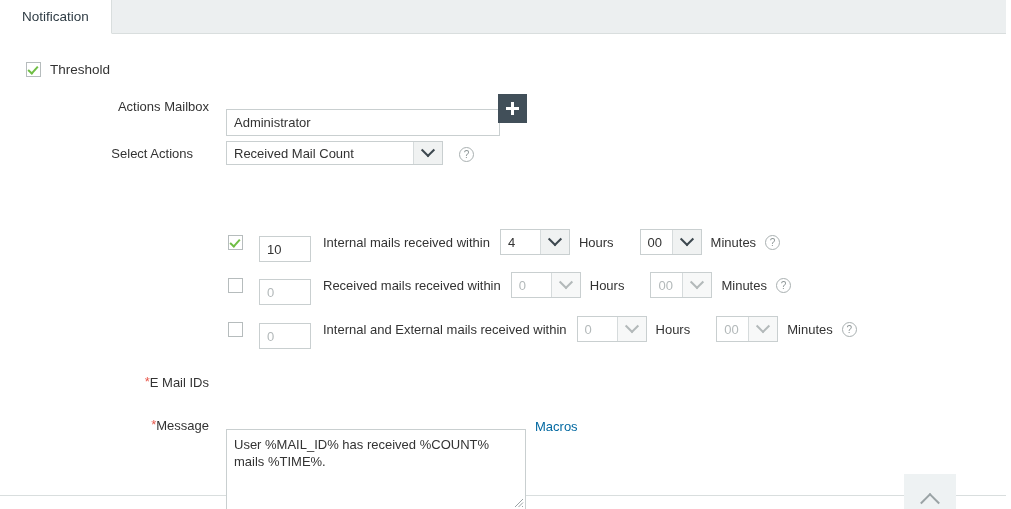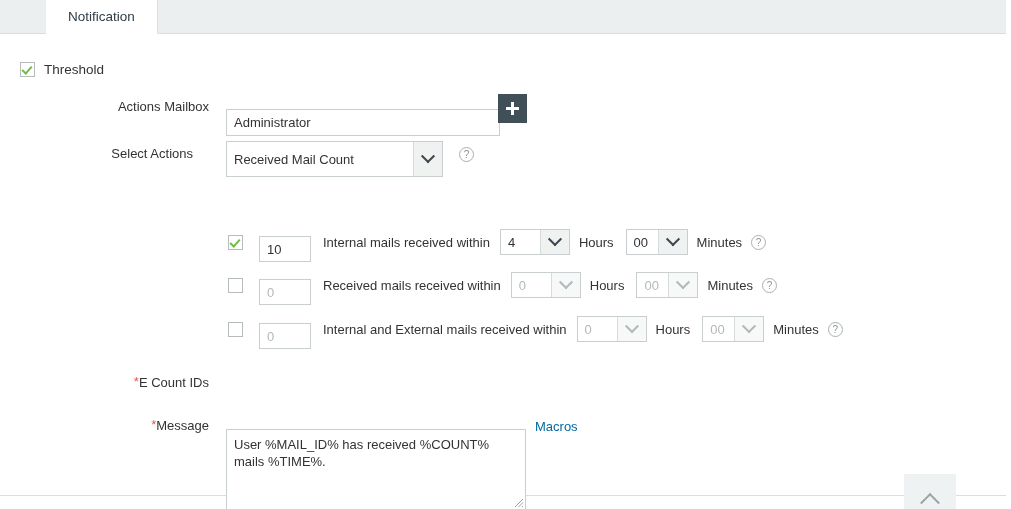--- a/index.html
+++ b/index.html
@@ -43,21 +43,20 @@
     top: 0;
     height: 34px;
     padding: 0 22px;
     display: flex;
     align-items: center;
     font-size: 13.5px;
     color: #2f3c45;
     box-sizing: border-box;
     cursor: pointer;
     border-right: 1px solid #d9dede;
-    margin-left: 46px;
   }
   .tab.active {
     background: #ffffff;
     border-bottom: 1px solid #ffffff;
     margin-bottom: -1px;
   }
 
   .content {
     position: absolute;
     left: 0;
@@ -162,21 +161,21 @@
   .star {
     color: #e8584c;
     font-size: 13px;
     vertical-align: top;
     line-height: 14px;
   }
 
   .abs { position: absolute; }
 
   
-  #threshold-row { left: 20px; top: 28px; display: flex; align-items: flex-end; }
+  #threshold-row { left: 26px; top: 28px; display: flex; align-items: flex-end; }
   #threshold-row .lbl { margin-left: 9px; font-size: 13.5px; }
 
   .fieldlabel {
     position: absolute;
     width: 185px;
     text-align: right;
     font-size: 13px;
     color: #333333;
   }
 
@@ -190,29 +189,29 @@
   #mailbox-add .plus {
     position: relative; width: 13px; height: 13px;
   }
   #mailbox-add .plus::before,
   #mailbox-add .plus::after {
     content: ""; position: absolute; background: #ffffff;
   }
   #mailbox-add .plus::before { left: 0; top: 5px; width: 13px; height: 3px; }
   #mailbox-add .plus::after { top: 0; left: 5px; height: 13px; width: 3px; }
 
-  #actions-select { left: 226px; top: 107px; width: 217px; height: 36px; }
+  #actions-select { left: 226px; top: 107px; width: 217px; height: 24px; }
   #actions-help { left: 459px; top: 113px; }
 
   .cond-row { position: absolute; display: flex; align-items: center; }
   .cond-row .cnt { width: 52px; height: 26px; margin-left: 16px; }
   .cond-row .condlabel { margin-left: 12px; font-size: 13px; }
   .cond-row .hsel { width: 70px; height: 26px; margin-left: 10px; }
   .cond-row .hword { margin-left: 9px; font-size: 13px; }
-  .cond-row .msel { width: 62px; height: 26px; margin-left: 12px; }
+  .cond-row .msel { width: 62px; height: 26px; margin-left: 26px; }
   .cond-row .mword { margin-left: 9px; font-size: 13px; }
   .cond-row .helpicon { margin-left: 9px; }
   .cond-row.dimrow .condlabel,
   .cond-row.dimrow .hword,
   .cond-row.dimrow .mword { color: #333333; }
 
   #cond-row-1 { left: 228px; top: 188px; }
   #cond-row-2 { left: 228px; top: 231px; }
   #cond-row-3 { left: 228px; top: 275px; }
 
@@ -340,21 +339,21 @@
       <span class="sel msel dim">
         <span class="sel-val">00</span>
         <span class="sel-btn">
             <i class="chev"></i>
           </span>
       </span>
       <span class="lbl mword">Minutes</span>
       <span class="helpicon">?</span>
     </div>
 
-    <div class="fieldlabel" id="emails-label"><span class="star">*</span><span>E Count IDs</span></div>
+    <div class="fieldlabel" id="emails-label"><span class="star">*</span><span>E Mail IDs</span></div>
 
     <div class="fieldlabel" id="message-label"><span class="star">*</span><span>Message</span></div>
     <textarea class="txt abs" id="message-input" style="">User %MAIL_ID% has received %COUNT% mails %TIME%.</textarea>
     <svg class="abs" id="message-resize" viewBox="0 0 12 12">
       <path d="M11 3 L3 11 M11 6.5 L6.5 11 M11 10 L10 11" stroke="#9aa3a5" stroke-width="1" fill="none"></path>
     </svg>
 
     <div class="abs" id="macros-link">Macros</div>
 
     <div class="abs" id="scroll-top">

